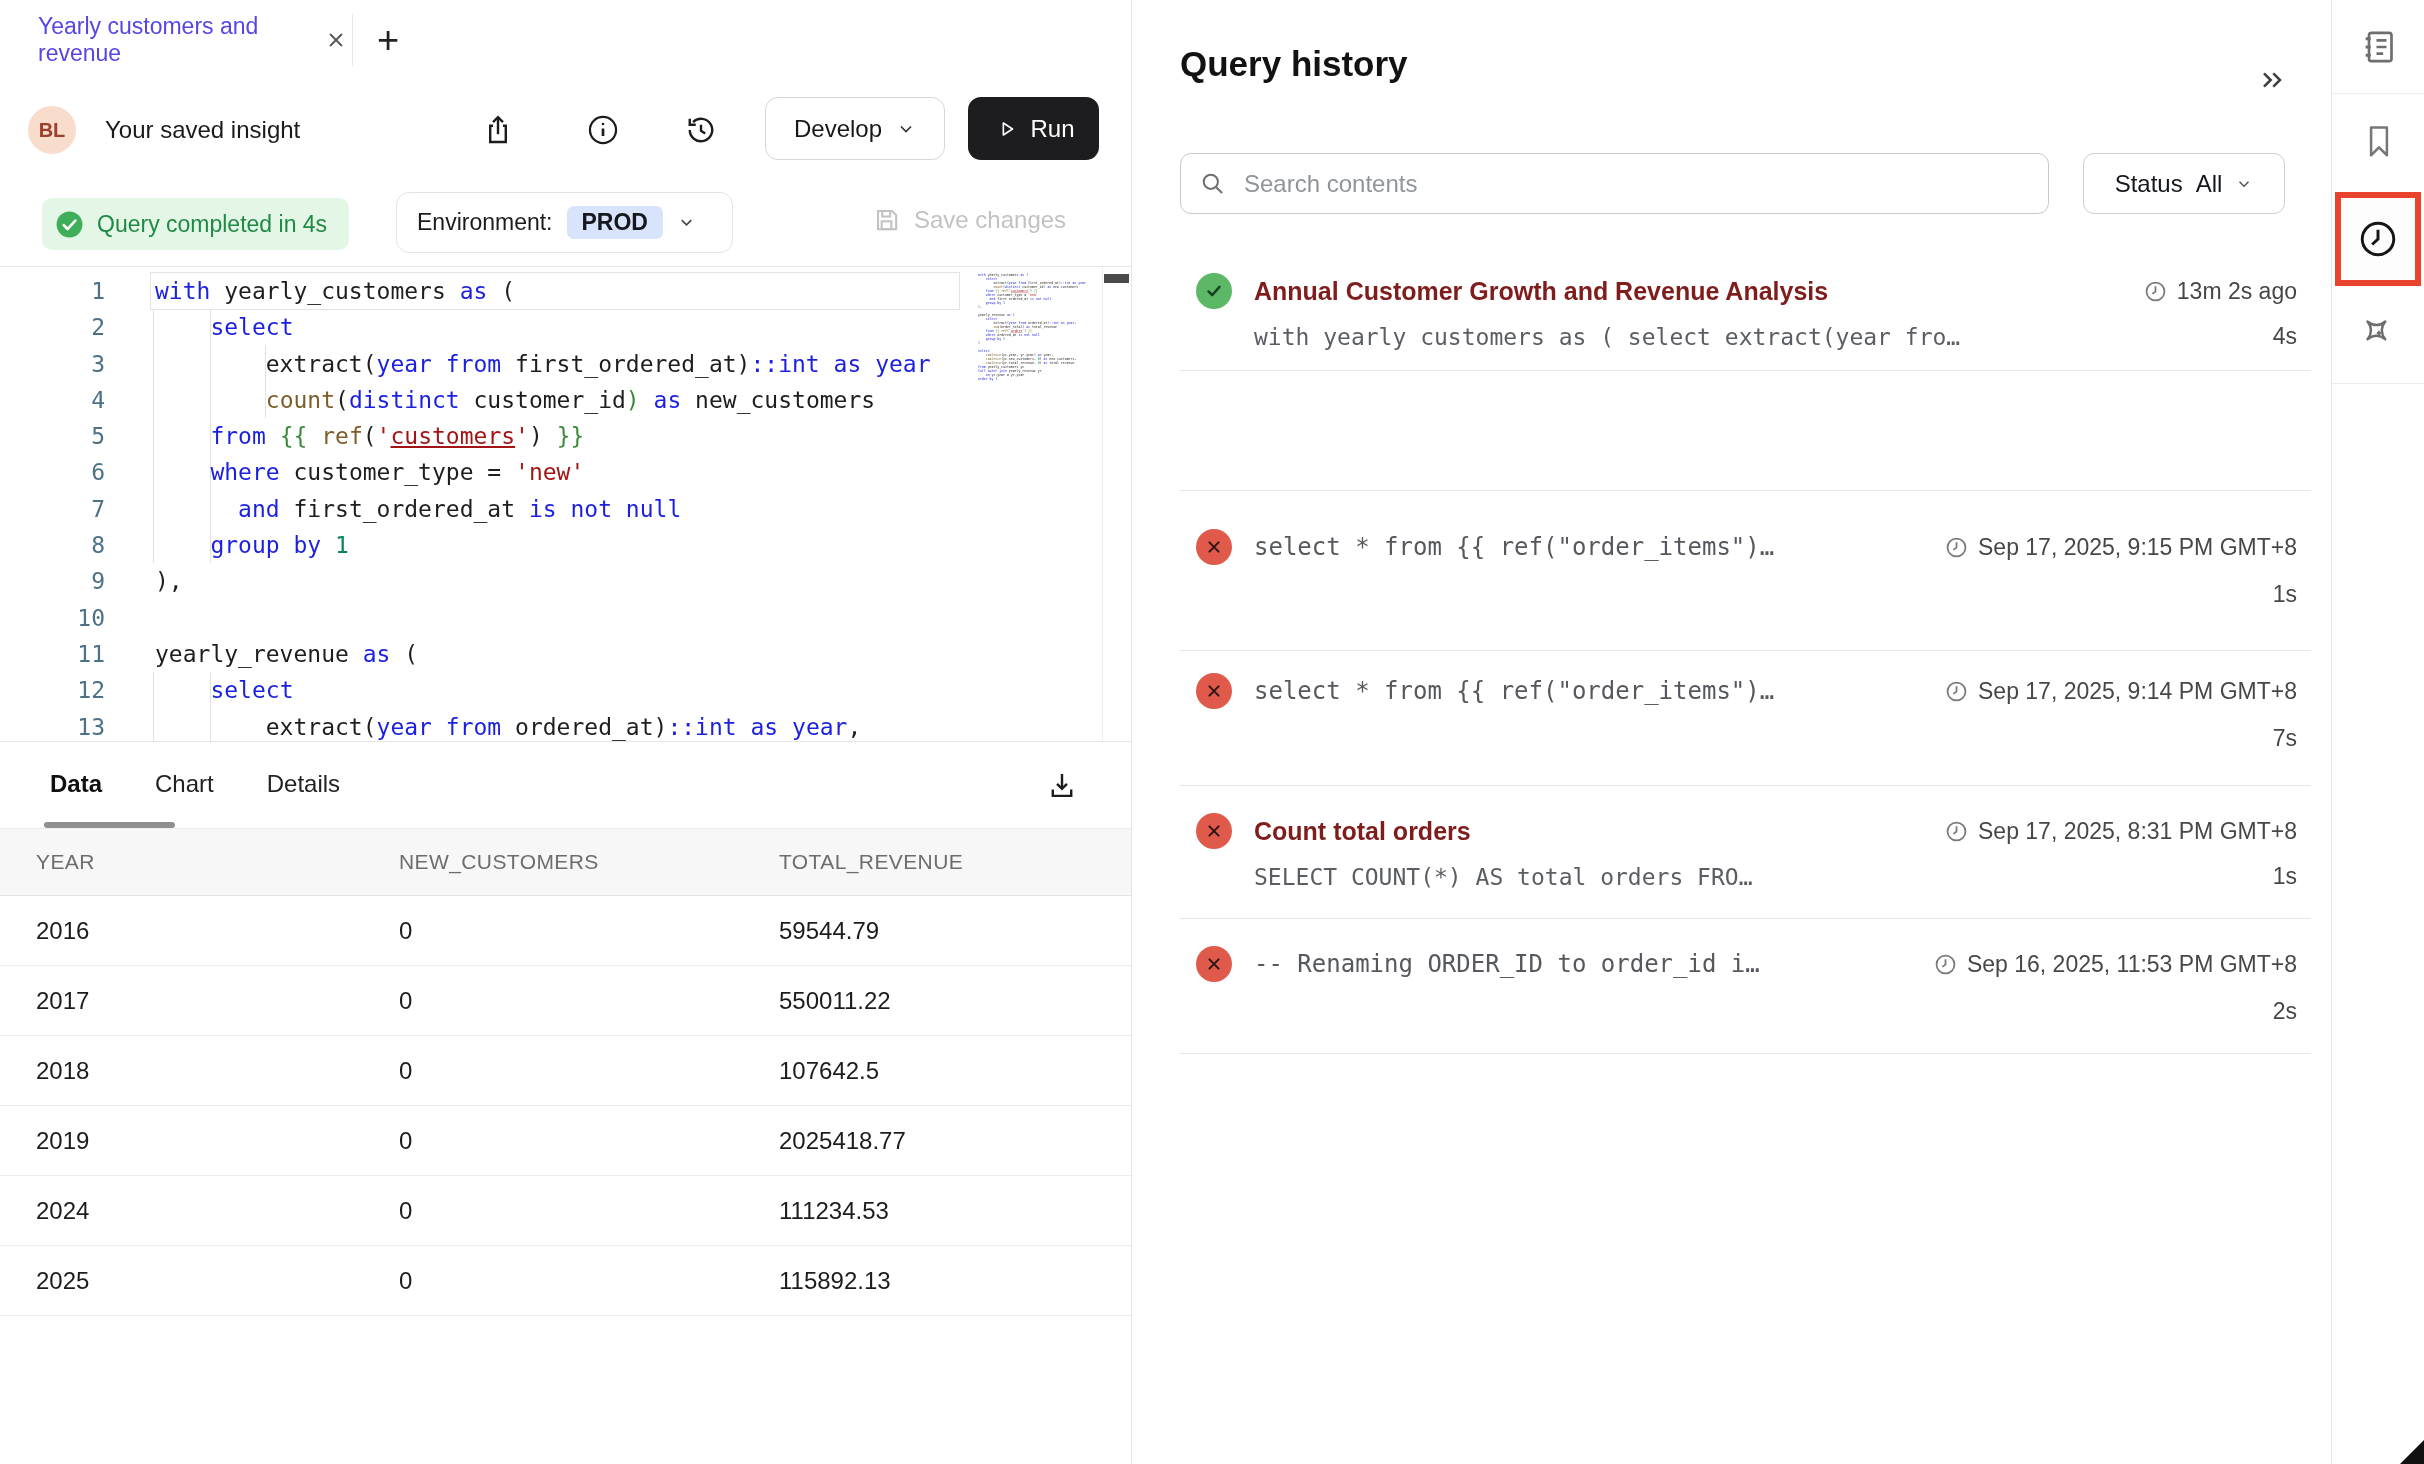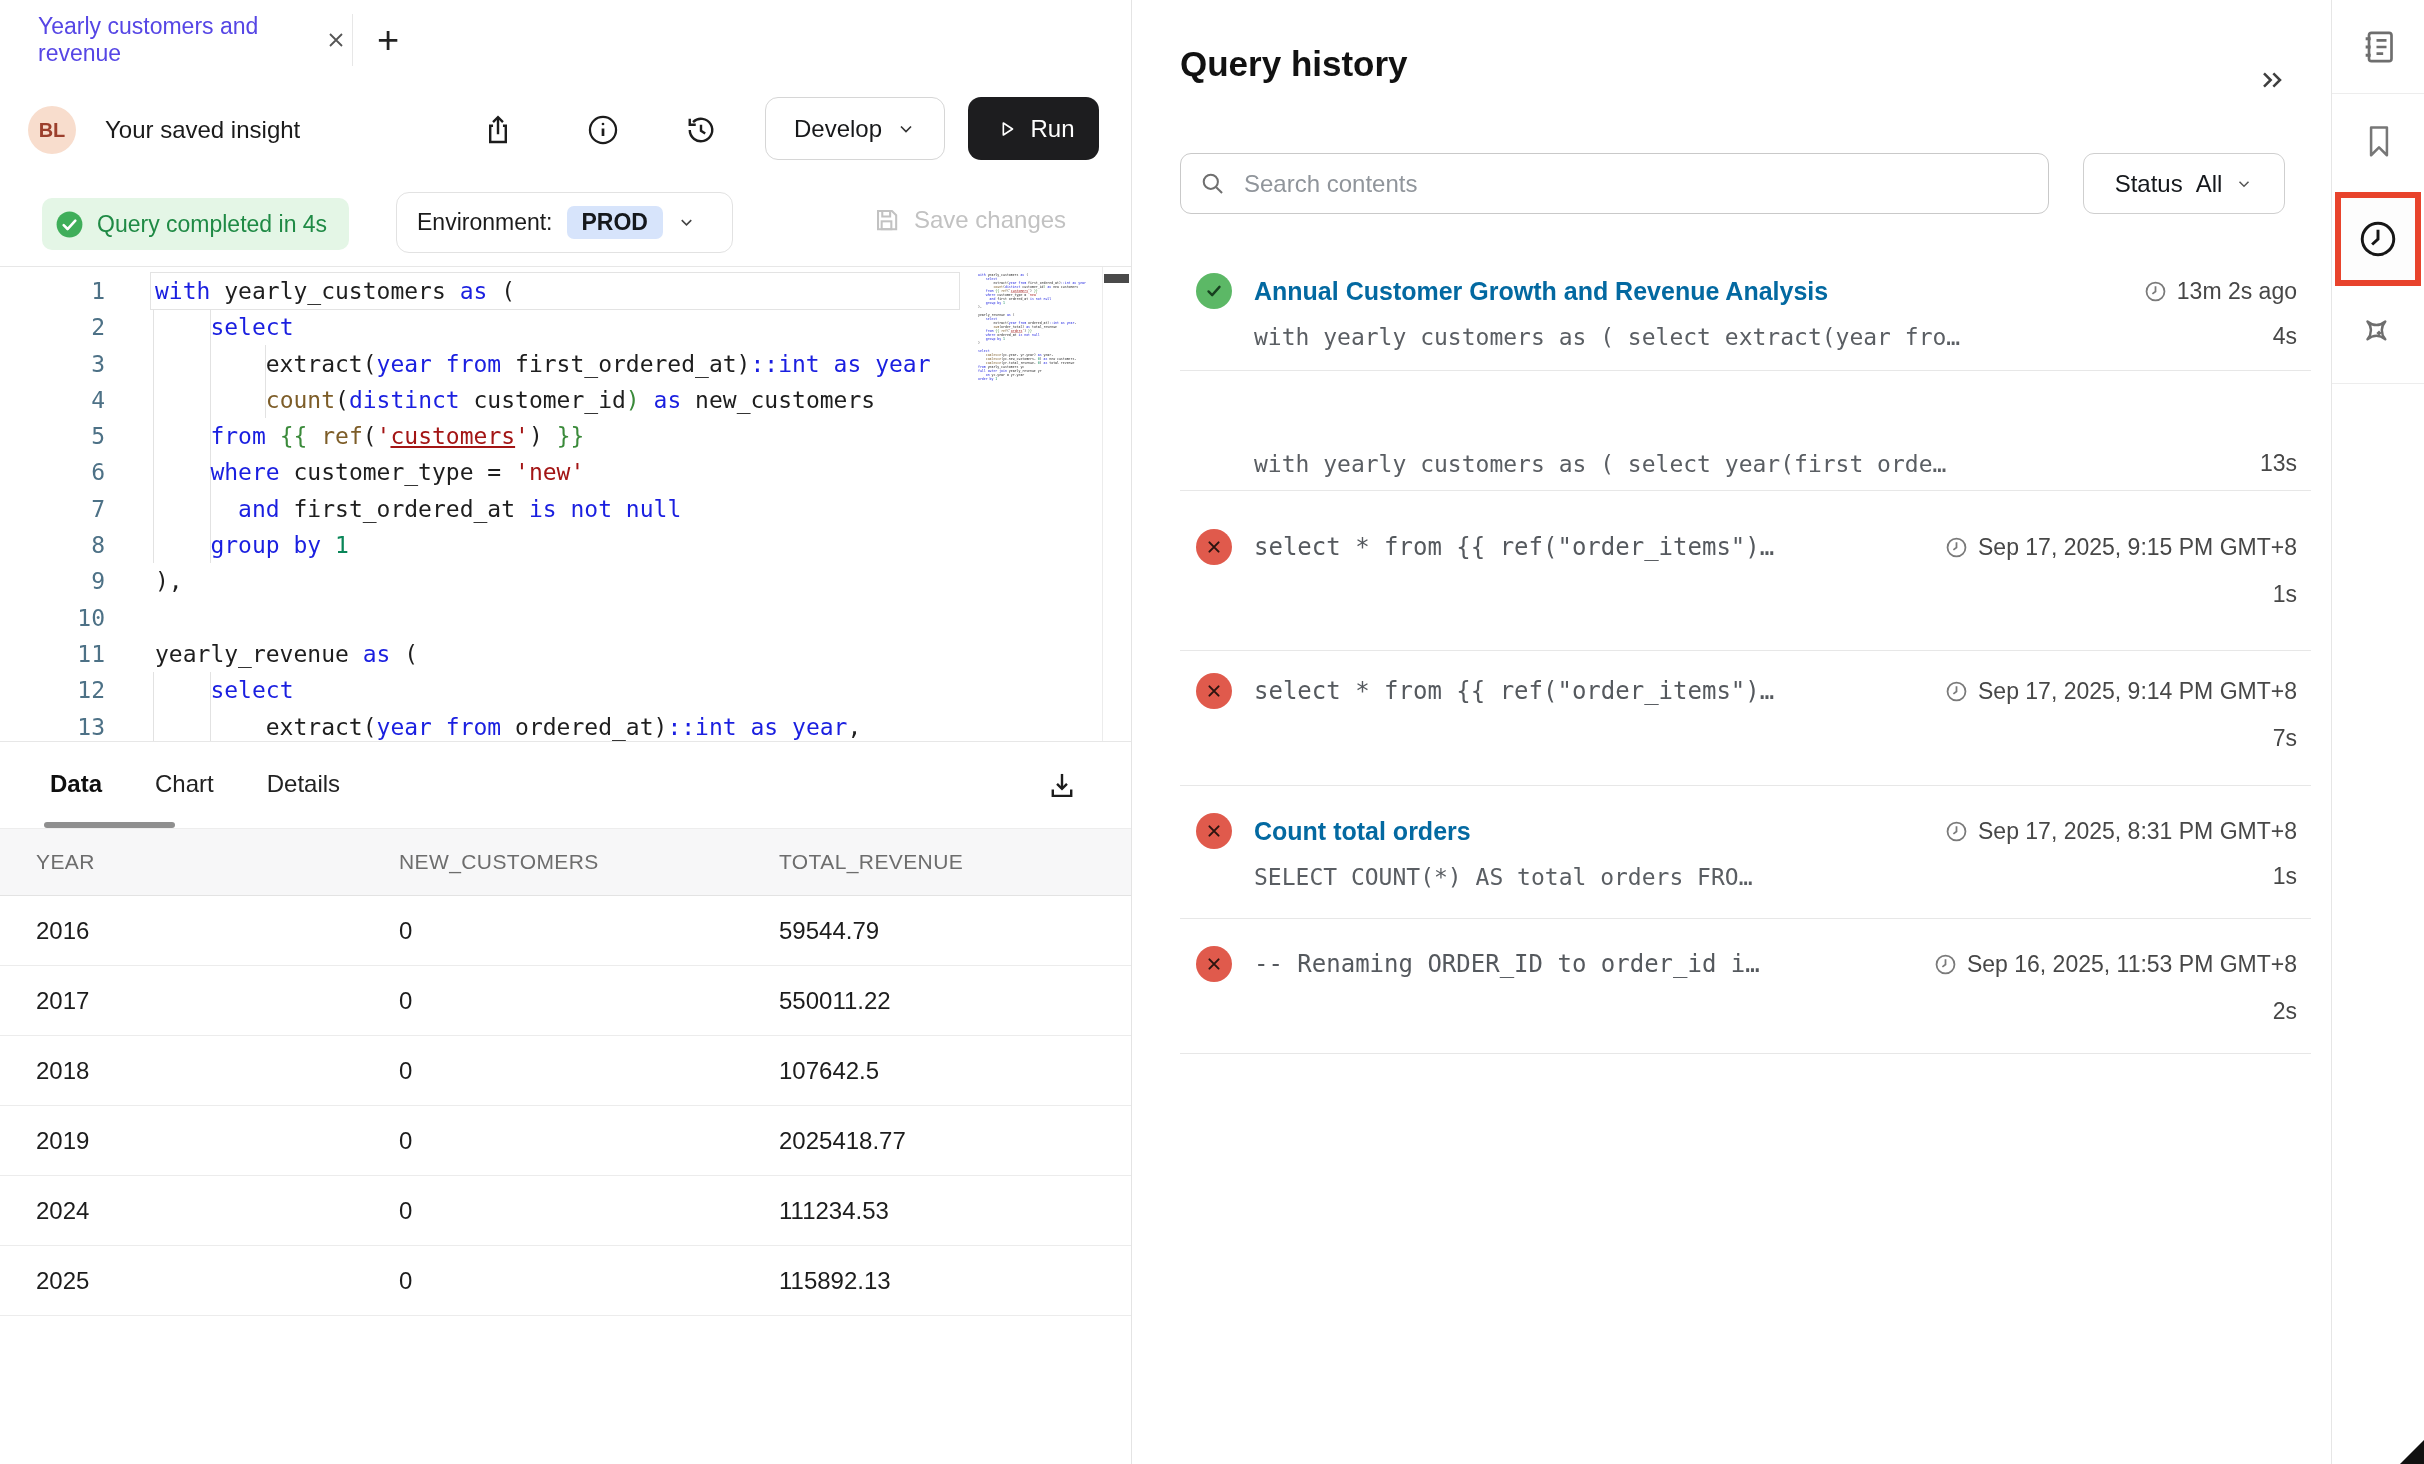--- a/index.html
+++ b/index.html
@@ -77,21 +77,21 @@
   #qh-search input::placeholder{color:#90959b;}
   #status-filter{left:951px;top:153px;width:202px;height:61px;border:1.5px solid #cfcfcf;border-radius:11px;box-sizing:border-box;
                  background:#fff;display:flex;align-items:center;justify-content:center;gap:13px;font-size:24px;color:#15181c;cursor:pointer;}
   #qh-list{left:48px;top:0;width:1131px;height:1464px;}
   .qh-item{position:absolute;left:16px;right:14px;cursor:pointer;}
   .qh-sep{position:absolute;left:0;right:0;height:1px;background:#e7e7e7;}
   .qi-row1{position:absolute;left:0;right:0;top:0;height:38px;display:flex;align-items:center;}
   .qi-badge{width:36px;height:36px;border-radius:50%;flex:none;display:flex;align-items:center;justify-content:center;}
   .qi-badge.success{background:#5cb866;}
   .qi-badge.error{background:#e05a4c;}
-  .qi-title{margin-left:22px;font-size:25px;font-weight:600;color:#0369a1;white-space:nowrap;overflow:hidden;flex:1;}
+  .qi-title{margin-left:22px;font-size:25px;font-weight:600;color:#7f1d1d;white-space:nowrap;overflow:hidden;flex:1;}
   .qi-title.codey{font-family:"DejaVu Sans Mono",monospace;font-weight:400;color:#55595e;font-size:24px;}
   .qi-time{display:flex;align-items:center;gap:9px;color:#474747;font-size:23px;white-space:nowrap;}
   .qi-row2{position:absolute;left:58px;right:0;top:46px;height:32px;display:flex;align-items:flex-end;}
   .qi-code{font-family:"DejaVu Sans Mono",monospace;font-size:23px;color:#5a5e63;white-space:nowrap;overflow:hidden;flex:1;}
   .qi-duration{color:#474747;font-size:23px;margin-left:20px;}
   
   #side-rail{left:2331px;top:0;width:93px;height:1464px;border-left:1px solid #e6e6e6;box-sizing:border-box;background:#fff;}
   .rail-btn{position:absolute;left:26px;width:42px;height:42px;background:none;border:none;padding:0;cursor:pointer;
             display:flex;align-items:center;justify-content:center;}
   .rail-sep{position:absolute;left:0;width:93px;height:1px;background:#ededed;}
@@ -321,24 +321,20 @@
               <span>13m 2s ago</span>
             </span>
           </div>
           <div class="qi-row2">
             <span class="qi-code">with yearly_customers as ( select extract(year fro…</span>
             <span class="qi-duration">4s</span>
           </div>
         </div>
         <div class="qh-sep" style="top: 370px;"></div>
         <div class="qh-item" style="top: 399px; height: 91px;">
-          <div class="qi-row2">
-            <span class="qi-code">with yearly_customers as ( select year(first_orde…</span>
-            <span class="qi-duration">13s</span>
-          </div>
         </div>
         <div class="qh-sep" style="top: 490px;"></div>
         <div class="qh-item" style="top: 528px; height: 122px;">
           <div class="qi-row1">
             <span class="qi-badge error">
               <svg width="20" height="20" viewBox="0 0 24 24" fill="none" stroke="#2b1410" stroke-width="2.4" stroke-linecap="round">
                 <path d="M6.5 6.5l11 11M17.5 6.5l-11 11"></path>
               </svg>
             </span>
             <span class="qi-title codey">select * from {{ ref("order_items")…</span>

